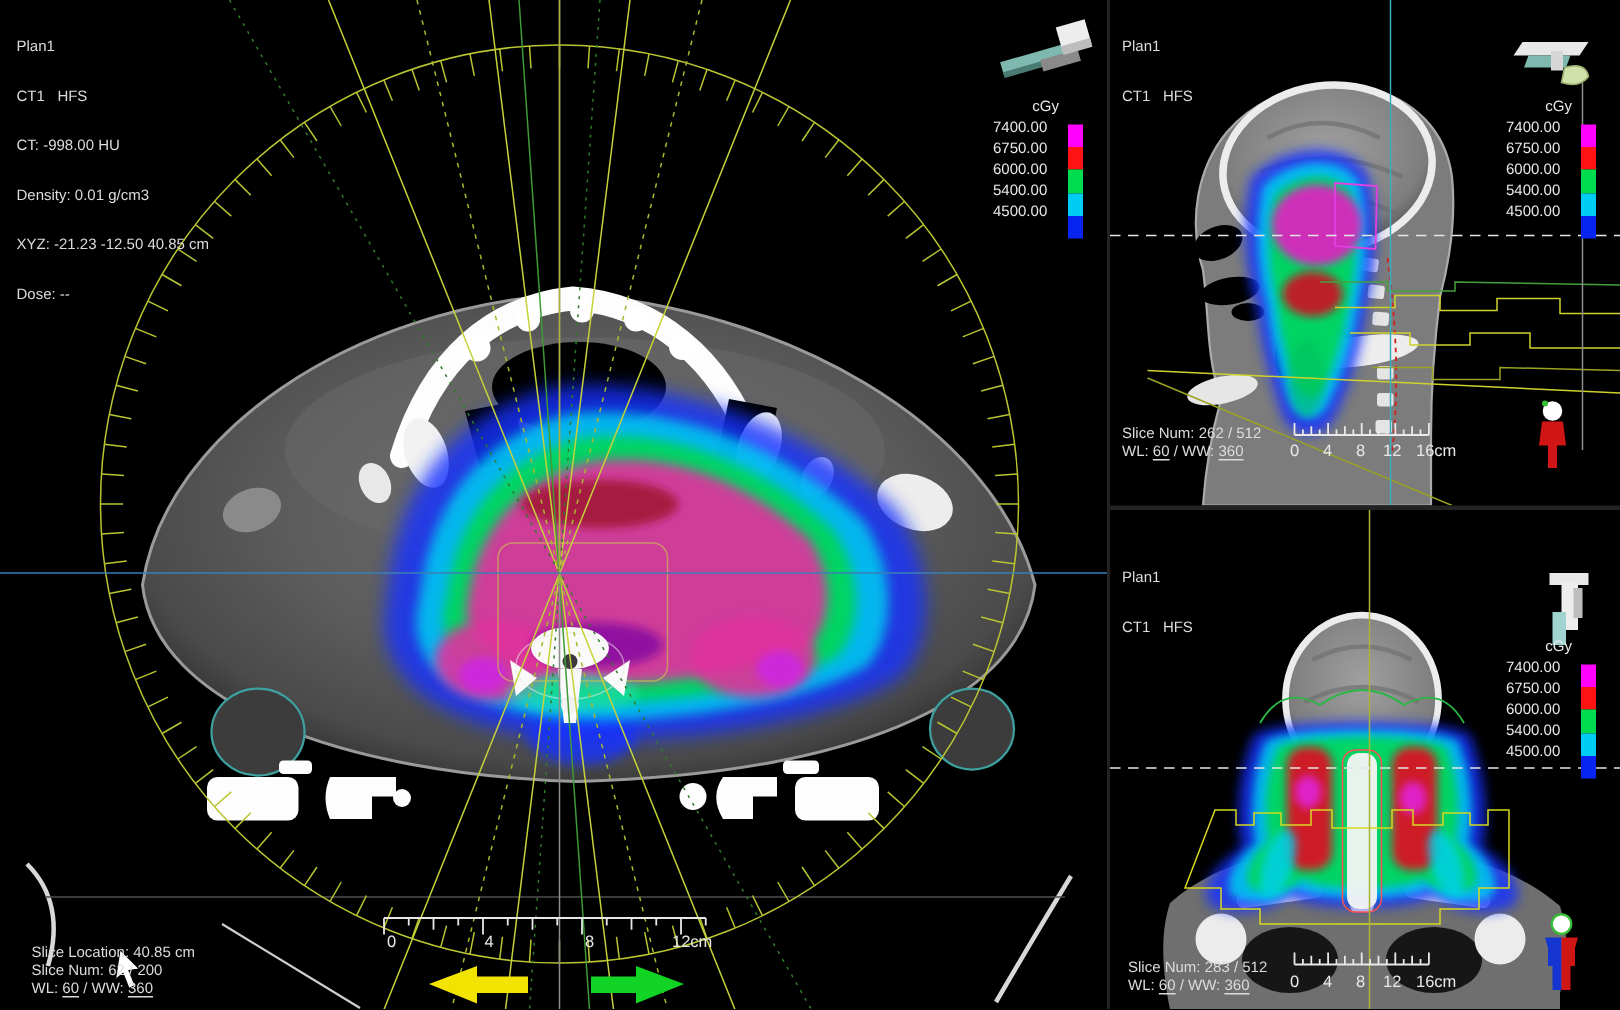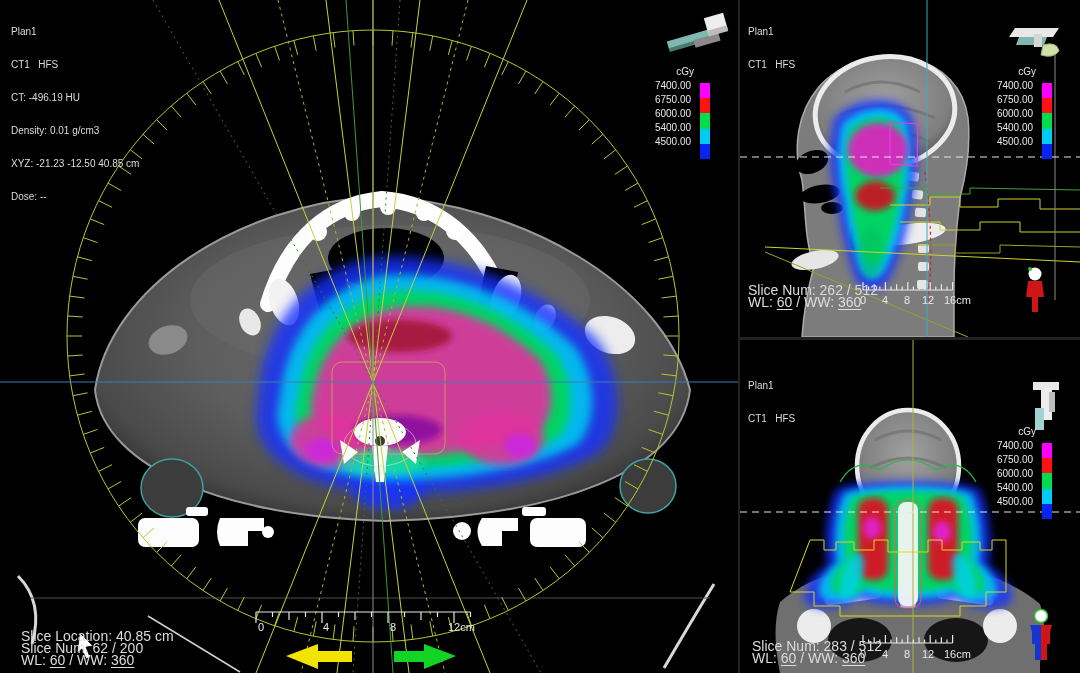--- a/index.html
+++ b/index.html
@@ -6,26 +6,26 @@
   .screen{position:relative;width:1080px;height:673px;background:#050505;overflow:hidden;
           font-family:"Liberation Sans",sans-serif;color:#e8e8e8;}
   .panel{position:absolute;background:#000;overflow:hidden;}
   .axial-panel{left:0;top:0;width:738px;height:673px;}
   .sag-panel{left:740px;top:0;width:340px;height:337px;}
   .cor-panel{left:740px;top:340px;width:340px;height:333px;}
   .vdivider{position:absolute;left:738px;top:0;width:2px;height:673px;background:#222;}
   .hdivider{position:absolute;left:740px;top:337px;width:340px;height:3px;background:#222;}
   svg{position:absolute;left:0;top:0;}
   .info{position:absolute;font-size:10px;line-height:11px;color:#dcdcdc;white-space:pre;z-index:5;}
-  .status{position:absolute;font-size:14px;line-height:12px;color:#dcdcdc;white-space:nowrap;z-index:5;}
+  .status{position:absolute;font-size:10px;line-height:12px;color:#dcdcdc;white-space:nowrap;z-index:5;}
   .uv{text-decoration:underline;text-underline-offset:2px;margin-top:36px;}
   .legend{position:absolute;z-index:5;font-size:10px;color:#e8e8e8;}
   .legend-unit{text-align:right;padding-right:16px;height:13px;}
   .legend-body{display:flex;gap:4px;}
-  .legend-vals div{height:14px;line-height:14px;text-align:center;width:46px;}
+  .legend-vals div{height:14px;line-height:14px;text-align:left;width:46px;margin-left:12px;}
   .legend-bar{width:10px;height:76px;margin-top:4px;display:flex;flex-direction:column;}
   .legend-bar .seg{flex:1;}
   .ring{fill:none;stroke:#b9c531;stroke-width:1;}
   #gantry-ticks line{stroke:#b9c531;stroke-width:1;}
   .ruler-g line{stroke:#e8e8e8;stroke-width:1.2;}
   .rlabel{fill:#e8e8e8;font-size:11px;font-family:"Liberation Sans",sans-serif;}
   .beam-y{stroke:#c6d23a;stroke-width:1;fill:none;}
   .beam-yd{stroke:#aab82e;stroke-width:1;fill:none;stroke-dasharray:3 4;}
   .beam-g{stroke:#3f9a36;stroke-width:1;fill:none;}
   .beam-gd{stroke:#2f7c2a;stroke-width:1;fill:none;stroke-dasharray:2 4;}
@@ -280,21 +280,21 @@
       <g>
         <path d="M456,656 L424,644 L424,651 L394,651 L394,662 L424,662 L424,669 Z" fill="#11d425"></path>
       </g>
 
       <path d="M80,633 L93,646 L86,647 L90,657 L86,659 L82,649 L77,653 Z" fill="#fff" stroke="#000" stroke-width="0.8"></path>
     </svg>
 
     <div class="info" style="left:11px;top:4px;">
       <div>Plan1</div>
       <div><span>CT1</span>&nbsp;&nbsp;&nbsp;<span>HFS</span></div>
-      <div>CT: -496.19 HU</div>
+      <div>CT: -998.00 HU</div>
       <div>Density: 0.01 g/cm3</div>
       <div>XYZ: -21.23 -12.50 40.85 cm</div>
       <div>Dose: --</div>
     </div>
 
     <div style="position:absolute;left:662px;top:8px;width:76px;height:48px;z-index:5;">
       <svg width="76" height="48" viewBox="0 0 76 48" style="position:static;">
         <g transform="rotate(-16 38 26)">
           <rect x="4" y="24" width="46" height="9" fill="#7fb8ae"></rect>
           <rect x="4" y="31" width="46" height="4" fill="#4a7a72"></rect>

